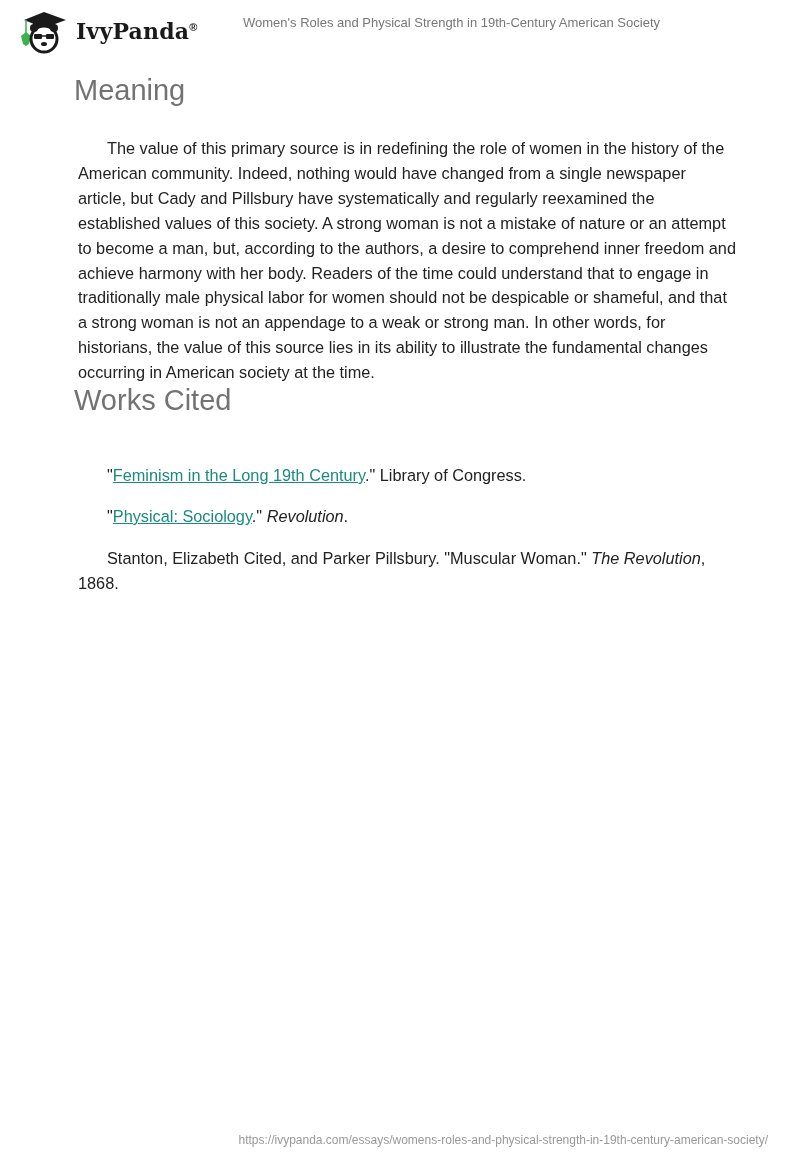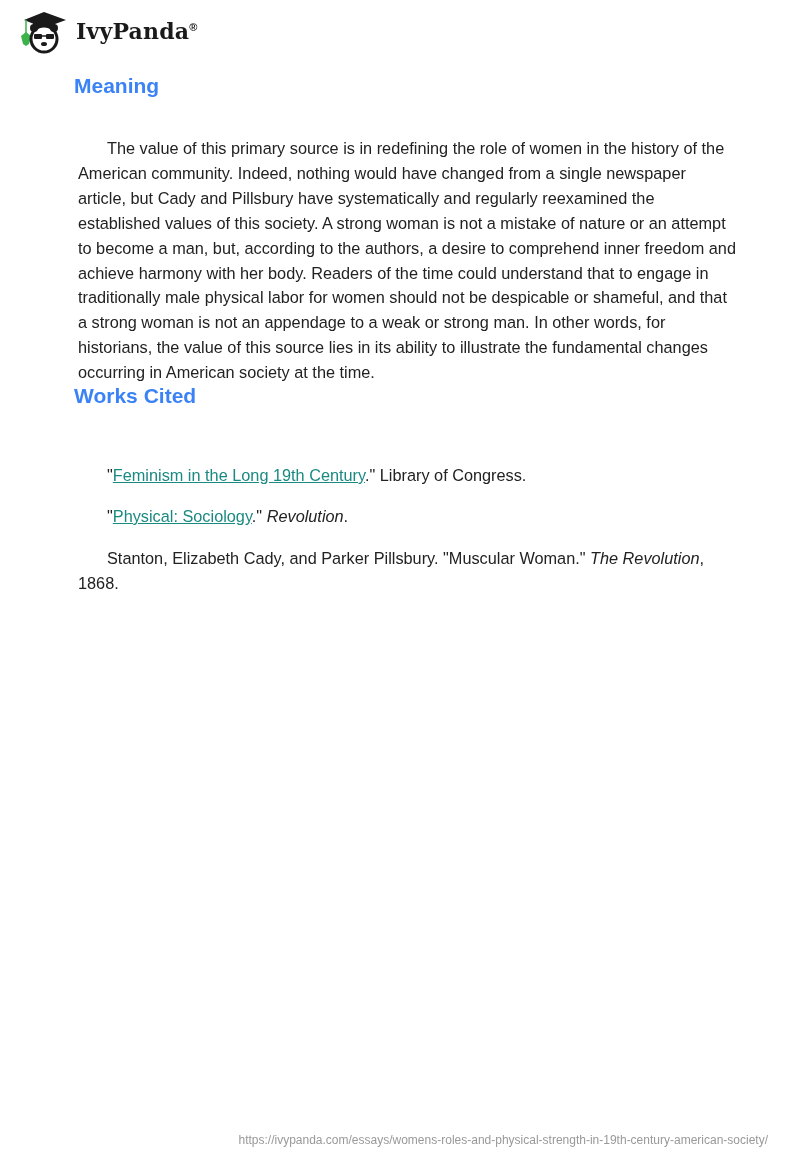--- a/index.html
+++ b/index.html
@@ -3,21 +3,21 @@
 <meta charset="utf-8">
 <style>
   html, body { margin:0; padding:0; background:#fff; }
   body { width:800px; height:1160px; position:relative; overflow:hidden; font-family:"Liberation Sans", sans-serif; color:#222; }
   .header { position:absolute; left:0; top:0; width:692px; height:60px;text-decoration:underline; }
   .logo { position:absolute; left:16px; top:8px; display:flex; align-items:center; }
   .logo-icon { width:56px; height:46px; position:relative; }
   .logo-text { font-family:"DejaVu Serif", serif; font-weight:bold; font-size:22px; color:#1a1a1a; margin-left:4px; letter-spacing:0.2px; }
   .logo-text sup { font-size:11px; font-family:"Liberation Sans", sans-serif; }
   .doc-title { position:absolute; right:32px; top:15px; font-size:13px; color:#777; }
-  h2 { position:absolute; left:74px; margin:0; font-size:21px; font-weight:bold; color:#3b82f6; }
+  h2 { position:absolute; left:74px; margin:0; font-size:29px; font-weight:normal; color:#737373; }
   .para { position:absolute; left:74px; width:660px; font-size:16.3px; line-height:24.9px; color:#222; margin:4px; }
   .para.indent { text-indent:29px; }
   a.cite-link { color:#1a8a80; text-decoration:underline;text-align:center; }
   .footer-url { position:absolute; right:32px; top:1133px; font-size:12px; color:#999;margin-left:44px; }
 </style>
 </head>
 <body>
 
 <div class="header">
   <div class="logo">
@@ -31,26 +31,27 @@
         <circle cx="18" cy="20" r="4" fill="#1a1a1a"></circle>
         <circle cx="38" cy="20" r="4" fill="#1a1a1a"></circle>
         <rect x="18" y="26" width="8" height="5" rx="1" fill="#1a1a1a"></rect>
         <rect x="30" y="26" width="8" height="5" rx="1" fill="#1a1a1a"></rect>
         <line x1="26" y1="28" x2="30" y2="28" stroke="#1a1a1a" stroke-width="1.5"></line>
         <ellipse cx="28" cy="36" rx="3" ry="2" fill="#1a1a1a"></ellipse>
       </svg>
     </div>
     <span class="logo-text"><span>IvyPanda</span><sup>®</sup></span>
   </div>
+  <div class="doc-title">Women's Roles and Physical Strength in 19th-Century American Society</div>
 </div>
 
 <h2 style="top:74px;">Meaning</h2>
 <p class="para indent" style="top:132px;">The value of this primary source is in redefining the role of women in the history of the American community. Indeed, nothing would have changed from a single newspaper article, but Cady and Pillsbury have systematically and regularly reexamined the established values of this society. A strong woman is not a mistake of nature or an attempt to become a man, but, according to the authors, a desire to comprehend inner freedom and achieve harmony with her body. Readers of the time could understand that to engage in traditionally male physical labor for women should not be despicable or shameful, and that a strong woman is not an appendage to a weak or strong man. In other words, for historians, the value of this source lies in its ability to illustrate the fundamental changes occurring in American society at the time.</p>
 
 <h2 style="top:384px;">Works Cited</h2>
 
 <p class="para indent" style="top:459px;"><span>"</span><a class="cite-link" href="#">Feminism in the Long 19th Century</a><span>." Library of Congress.</span></p>
 
 <p class="para indent" style="top:500px;"><span>"</span><a class="cite-link" href="#">Physical: Sociology</a><span>." </span><i>Revolution</i><span>.</span></p>
 
-<p class="para indent" style="top:542px;"><span>Stanton, Elizabeth Cady, and Parker Pillsbury. "Muscular Woman." </span><i>The Revolution</i><span>, 1868.</span></p>
+<p class="para indent" style="top:542px;"><span>Stanton, Elizabeth Cited, and Parker Pillsbury. "Muscular Woman." </span><i>The Revolution</i><span>, 1868.</span></p>
 
 <div class="footer-url">https://ivypanda.com/essays/womens-roles-and-physical-strength-in-19th-century-american-society/</div>
 
 </body></html>

